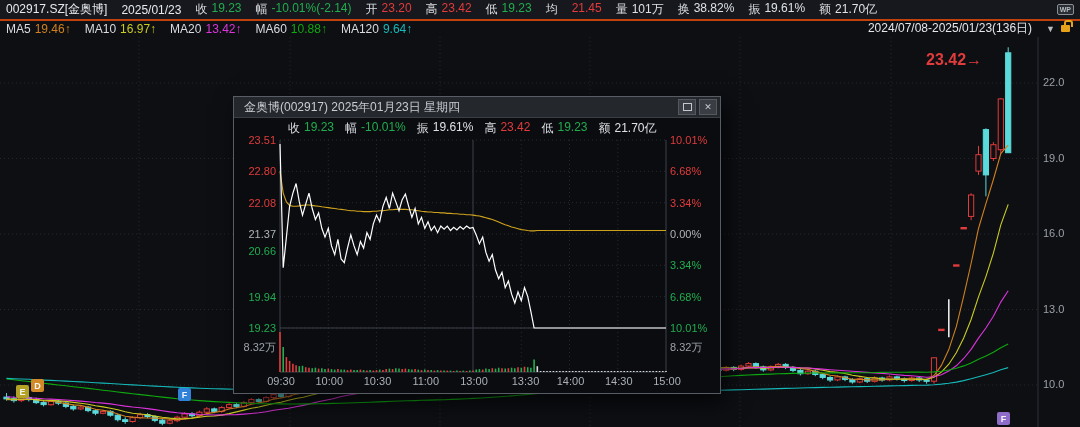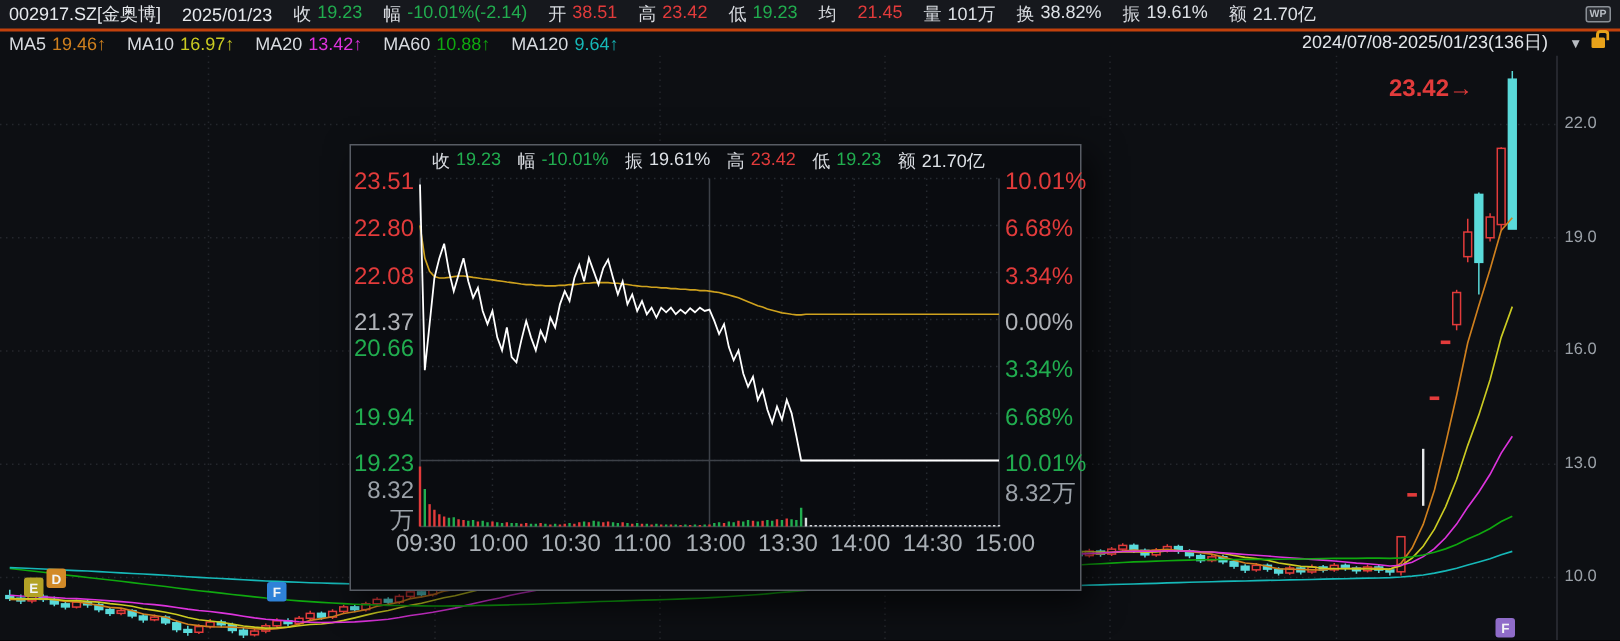--- a/index.html
+++ b/index.html
@@ -33,41 +33,41 @@
          border:1px solid #585c64;box-shadow:6px 8px 22px rgba(0,0,0,.7);z-index:20;}
   #ptitle{height:20px;background:#24272c;display:flex;align-items:center;padding:0 3px 0 10px;
           font-size:12px;color:#c9cdd3;border-bottom:1px solid #3a3e45;}
   .winbtn{width:16px;height:14px;background:#3a3e44;border:1px solid #55595f;margin-left:3px;
           display:flex;align-items:center;justify-content:center;color:#c4c8ce;font-size:9px;line-height:9px;cursor:default;}
   .maxglyph{width:7px;height:6px;border:1px solid #c4c8ce;display:block;}
   #pbody{position:relative;width:484px;height:274px;}
   #intraday-svg{position:absolute;left:0;top:0;}
   #pinfo{position:absolute;left:54px;top:2px;font-size:12px;display:flex;z-index:6;}
   #pinfo .fld{margin-right:11px;}
-  .plab{position:absolute;font-size:16px;z-index:5;}
+  .plab{position:absolute;font-size:11px;z-index:5;}
 </style>
 </head>
 <body>
 
 <div class="screen">
 
   <div class="topbar" id="row1">
     <span class="sym">002917.SZ[金奥博]</span>
     <span class="dt">2025/01/23</span>
     <span class="fld">
         <span class="fl">收</span>
         <span class="fv" style="color: rgb(33, 173, 79);">19.23</span>
       </span>
     <span class="fld">
         <span class="fl">幅</span>
         <span class="fv" style="color: rgb(33, 173, 79);">-10.01%(-2.14)</span>
       </span>
     <span class="fld">
         <span class="fl">开</span>
-        <span class="fv" style="color: rgb(226, 59, 59);">38.51</span>
+        <span class="fv" style="color: rgb(226, 59, 59);">23.20</span>
       </span>
     <span class="fld">
         <span class="fl">高</span>
         <span class="fv" style="color: rgb(226, 59, 59);">23.42</span>
       </span>
     <span class="fld">
         <span class="fl">低</span>
         <span class="fv" style="color: rgb(33, 173, 79);">19.23</span>
       </span>
     <span class="fld">
@@ -415,20 +415,30 @@
       <div class="ylab" style="left: 1043px; top: 190.004px;">16.0</div>
       <div class="ylab" style="left: 1043px; top: 265.502px;">13.0</div>
       <div class="ylab" style="left: 1043px; top: 341px;">10.0</div>
       <div class="badge" style="background: rgb(179, 162, 38); left: 16px; top: 348px;">E</div>
       <div class="badge" style="background: rgb(210, 138, 40); left: 31px; top: 342px;">D</div>
       <div class="badge" style="background: rgb(47, 130, 216); left: 178px; top: 351px;">F</div>
       <div class="badge" style="background: rgb(143, 108, 201); left: 997px; top: 375px;">F</div>
     </div>
 
   <div id="popup">
+    <div id="ptitle">
+      <span>金奥博(002917) 2025年01月23日 星期四</span>
+      <span class="spacer"></span>
+      <span class="winbtn">
+          <span class="maxglyph"></span>
+        </span>
+      <span class="winbtn">
+          <span>✕</span>
+        </span>
+    </div>
     <div id="pbody">
       <div id="pinfo">
         <span class="fld">
             <span class="fl">收</span>
             <span class="fv" style="color: rgb(33, 173, 79);">19.23</span>
           </span>
         <span class="fld">
             <span class="fl">幅</span>
             <span class="fv" style="color: rgb(33, 173, 79);">-10.01%</span>
           </span>

